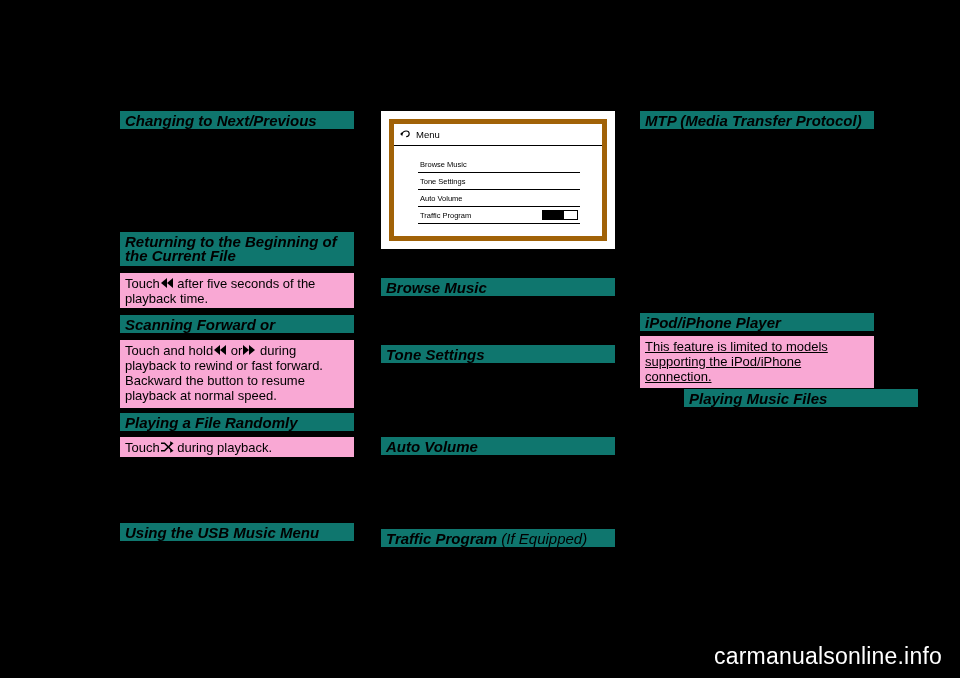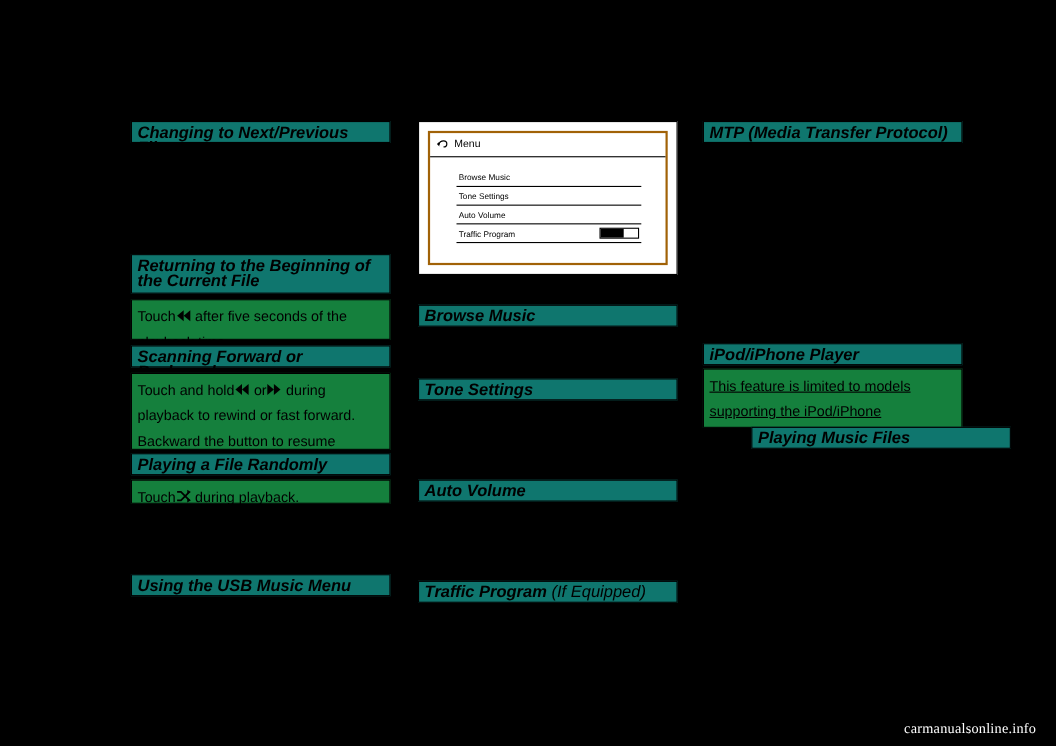--- a/index.html
+++ b/index.html
@@ -34,26 +34,26 @@
     line-height: 14px;
     padding: 3px 5px 3px 5px;
     font-style: italic;
   }
   .hbar .sub {
     font-weight: normal;
   }
   
   .tbox {
     position: absolute;
-    background: #15803d;
+    background: #f9a8d4;
     border: 1.5px solid #000000;
     box-sizing: border-box;
     color: #000000;
     font-size: 13px;
-    line-height: 23px;
+    line-height: 15px;
     padding: 3px 5px 4px 5px;
   }
 
   
   .glyph {
     display: inline-block;
     vertical-align: -2px;
     position: relative;
     width: 14px;
     height: 14px;
@@ -63,21 +63,21 @@
   
   .radio {
     position: absolute;
     background: #ffffff;
     border: 1.5px solid #000000;
     box-sizing: border-box;
   }
   .radio-inner {
     position: absolute;
     left: 8px; top: 8px; right: 8px; bottom: 8px;
-    border: 2px solid #a16207;
+    border: 5px solid #a16207;
     box-sizing: border-box;
     background: #ffffff;
   }
   .radio-titlebar {
     position: absolute;
     left: 0; top: 0; right: 0;
     height: 22px;
     border-bottom: 1px solid #000000;
     box-sizing: border-box;
     display: flex;
@@ -125,23 +125,23 @@
     height: 100%;
     background: #000000;
   }
 
   
   .watermark {
     position: absolute;
     right: 18px;
     bottom: 8px;
     color: #ffffff;
-    font-size: 13px;
+    font-size: 23px;
     letter-spacing: 0.2px;
-    font-family: Liberation Serif, serif;
+    font-family: Liberation Sans, sans-serif;
   }
   .watermark .dom { }
 </style>
 </head>
 <body>
 
 <div class="page">
 
   <div class="hbar" style="left:119px; top:110px; width:236px; height:20px;">
     <span>Changing to Next/Previous Files</span>

